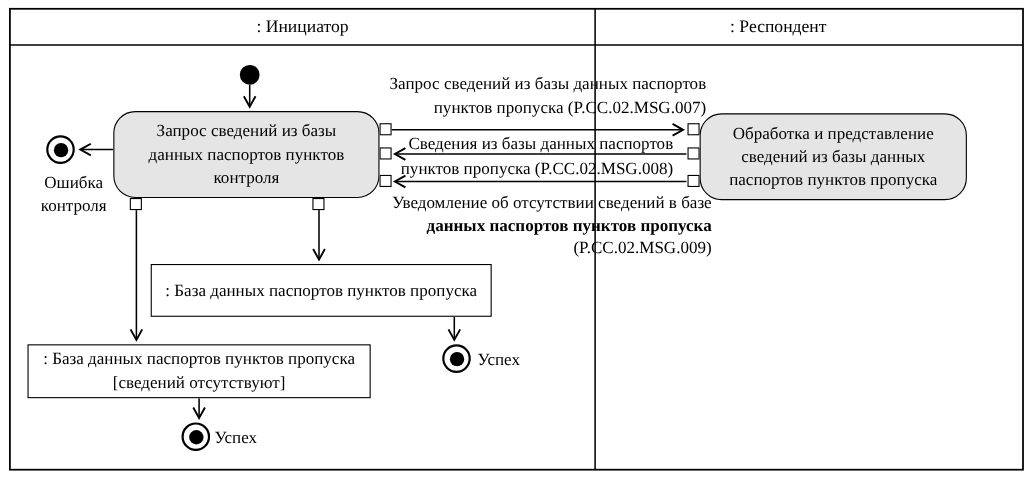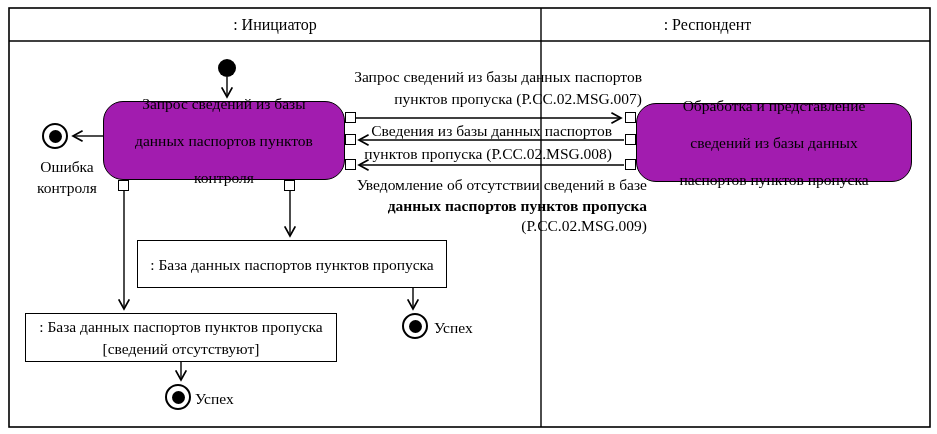--- a/index.html
+++ b/index.html
@@ -27,32 +27,31 @@
     font-size: 16px;
   }
   .lane-label.left  { left: 9px;   width: 532px; }
   .lane-label.right { left: 541px; width: 333px; }
 
   .activity {
     position: absolute;
     box-sizing: border-box;
     border: 1.6px solid #000;
     border-radius: 20px;
-    background: #a21caf;
+    background: #e5e5e5;
     display: flex;
     flex-direction: column;
     align-items: center;
     justify-content: center;
     text-align: center;
     font-size: 15.5px;
     line-height: 21px;
-    gap: 16px;
   }
   .activity.request { left: 103px; top: 101px; width: 242px; height: 79px; }
-  .activity.process { left: 636px; top: 103px; width: 276px; height: 79px; }
+  .activity.process { left: 636px; top: 103px; width: 243px; height: 79px; }
 
   .objbox {
     position: absolute;
     box-sizing: border-box;
     border: 1.5px solid #000;
     background: #fff;
     display: flex;
     flex-direction: column;
     align-items: center;
     justify-content: space-evenly;

